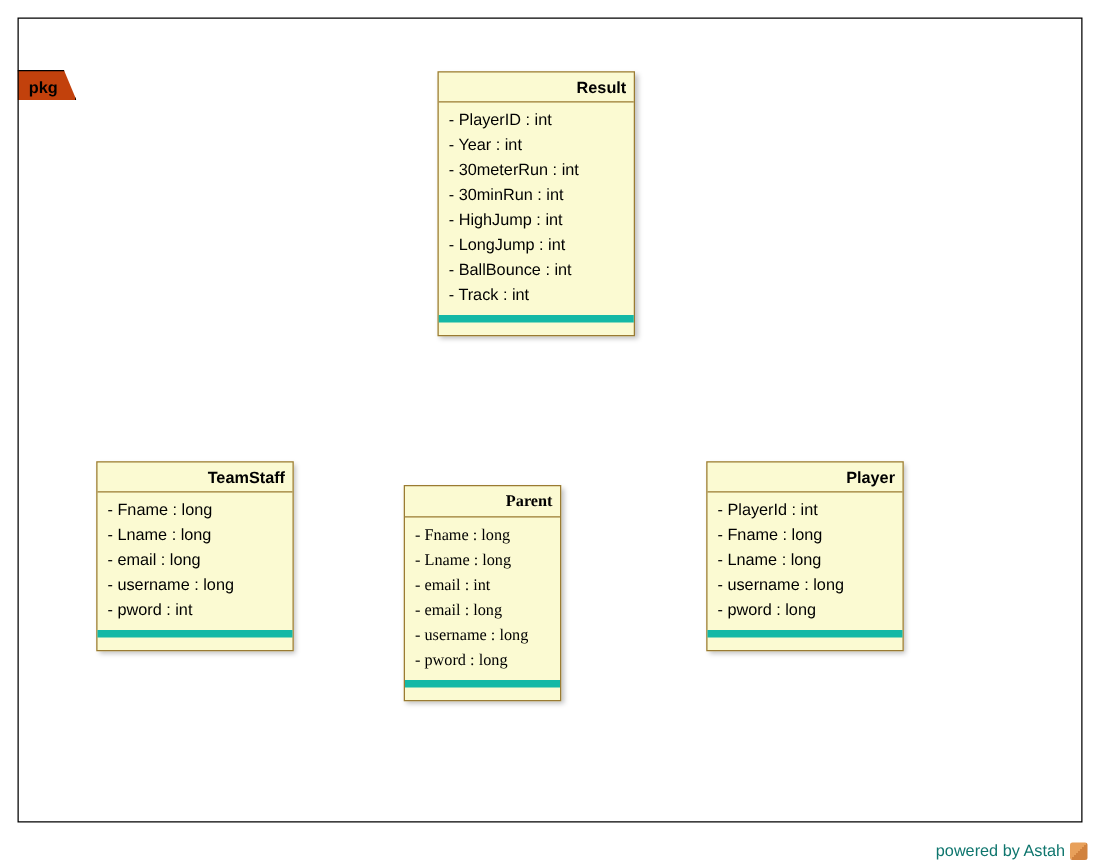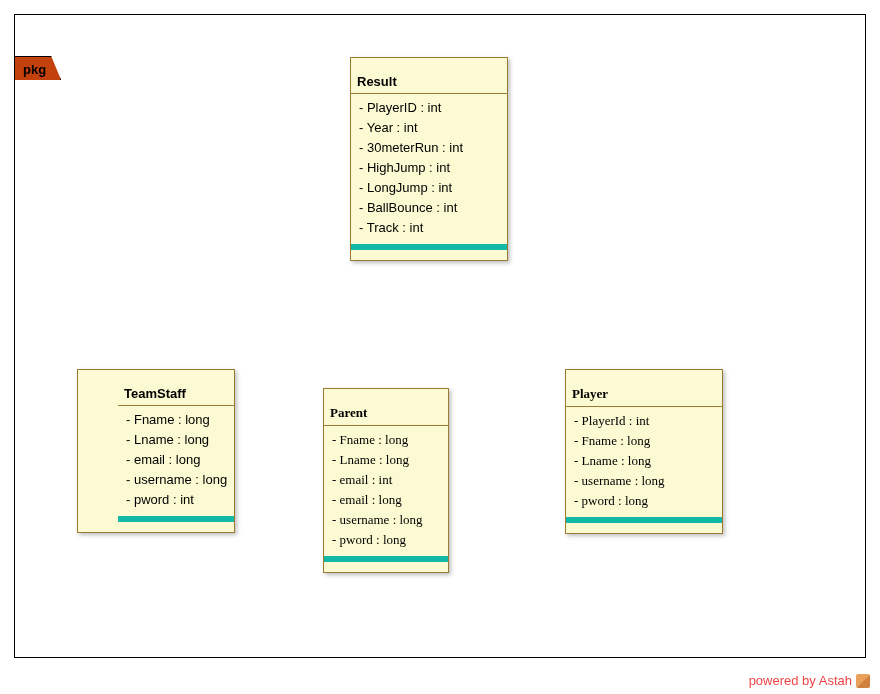--- a/index.html
+++ b/index.html
@@ -39,42 +39,41 @@
     margin-top: 42px;
   }
   .uml-class {
     position: absolute;
     background: #fbfad2;
     border: 1px solid #9a7b32;
     box-shadow: 2px 2px 4px rgba(0,0,0,0.25);
     box-sizing: border-box;
   }
   .uml-title {
-    text-align: left;
+    text-align: right;
     font-weight: bold;
     border-bottom: 1px solid #9a7b32;
     padding: 4px 6px;
-    margin-top: 12px;
   }
   .uml-attrs {
     border-bottom: 6px solid #14b8a6;
     padding: 4px 8px 6px 8px;
   }
   .uml-ops {
     height: 10px;
   }
   .uml-attr {
     white-space: nowrap;
     line-height: 20px;
   }
   .footer {
     position: absolute;
     right: 10px;
     bottom: 6px;
-    color: #ef4444;
+    color: #0f766e;
     font-size: 13px;
     display: flex;
     align-items: center;
     gap: 4px;
   }
   .astah-icon {
     width: 14px;
     height: 14px;
     display: inline-block;
     background: linear-gradient(135deg, #e8a05a 50%, #d1823e 50%);
@@ -88,29 +87,30 @@
   <div class="pkg-tab">
     <span>pkg</span>
   </div>
 
   <div class="uml-class" style="left:335px; top:42px; width:158px;">
     <div class="uml-title">Result</div>
     <div class="uml-attrs">
       <div class="uml-attr">- PlayerID : int</div>
       <div class="uml-attr">- Year : int</div>
       <div class="uml-attr">- 30meterRun : int</div>
+      <div class="uml-attr">- 30minRun : int</div>
       <div class="uml-attr">- HighJump : int</div>
       <div class="uml-attr">- LongJump : int</div>
       <div class="uml-attr">- BallBounce : int</div>
       <div class="uml-attr">- Track : int</div>
     </div>
     <div class="uml-ops"></div>
   </div>
 
-  <div class="uml-class" style="left:62px; top:354px; width:158px;padding-left:40px;">
+  <div class="uml-class" style="left:62px; top:354px; width:158px;">
     <div class="uml-title">TeamStaff</div>
     <div class="uml-attrs">
       <div class="uml-attr">- Fname : long</div>
       <div class="uml-attr">- Lname : long</div>
       <div class="uml-attr">- email : long</div>
       <div class="uml-attr">- username : long</div>
       <div class="uml-attr">- pword : int</div>
     </div>
     <div class="uml-ops"></div>
   </div>
@@ -121,21 +121,21 @@
       <div class="uml-attr">- Fname : long</div>
       <div class="uml-attr">- Lname : long</div>
       <div class="uml-attr">- email : int</div>
       <div class="uml-attr">- email : long</div>
       <div class="uml-attr">- username : long</div>
       <div class="uml-attr">- pword : long</div>
     </div>
     <div class="uml-ops"></div>
   </div>
 
-  <div class="uml-class" style="left:550px; top:354px; width:158px;font-family:Liberation Serif, serif;">
+  <div class="uml-class" style="left:550px; top:354px; width:158px;">
     <div class="uml-title">Player</div>
     <div class="uml-attrs">
       <div class="uml-attr">- PlayerId : int</div>
       <div class="uml-attr">- Fname : long</div>
       <div class="uml-attr">- Lname : long</div>
       <div class="uml-attr">- username : long</div>
       <div class="uml-attr">- pword : long</div>
     </div>
     <div class="uml-ops"></div>
   </div>

